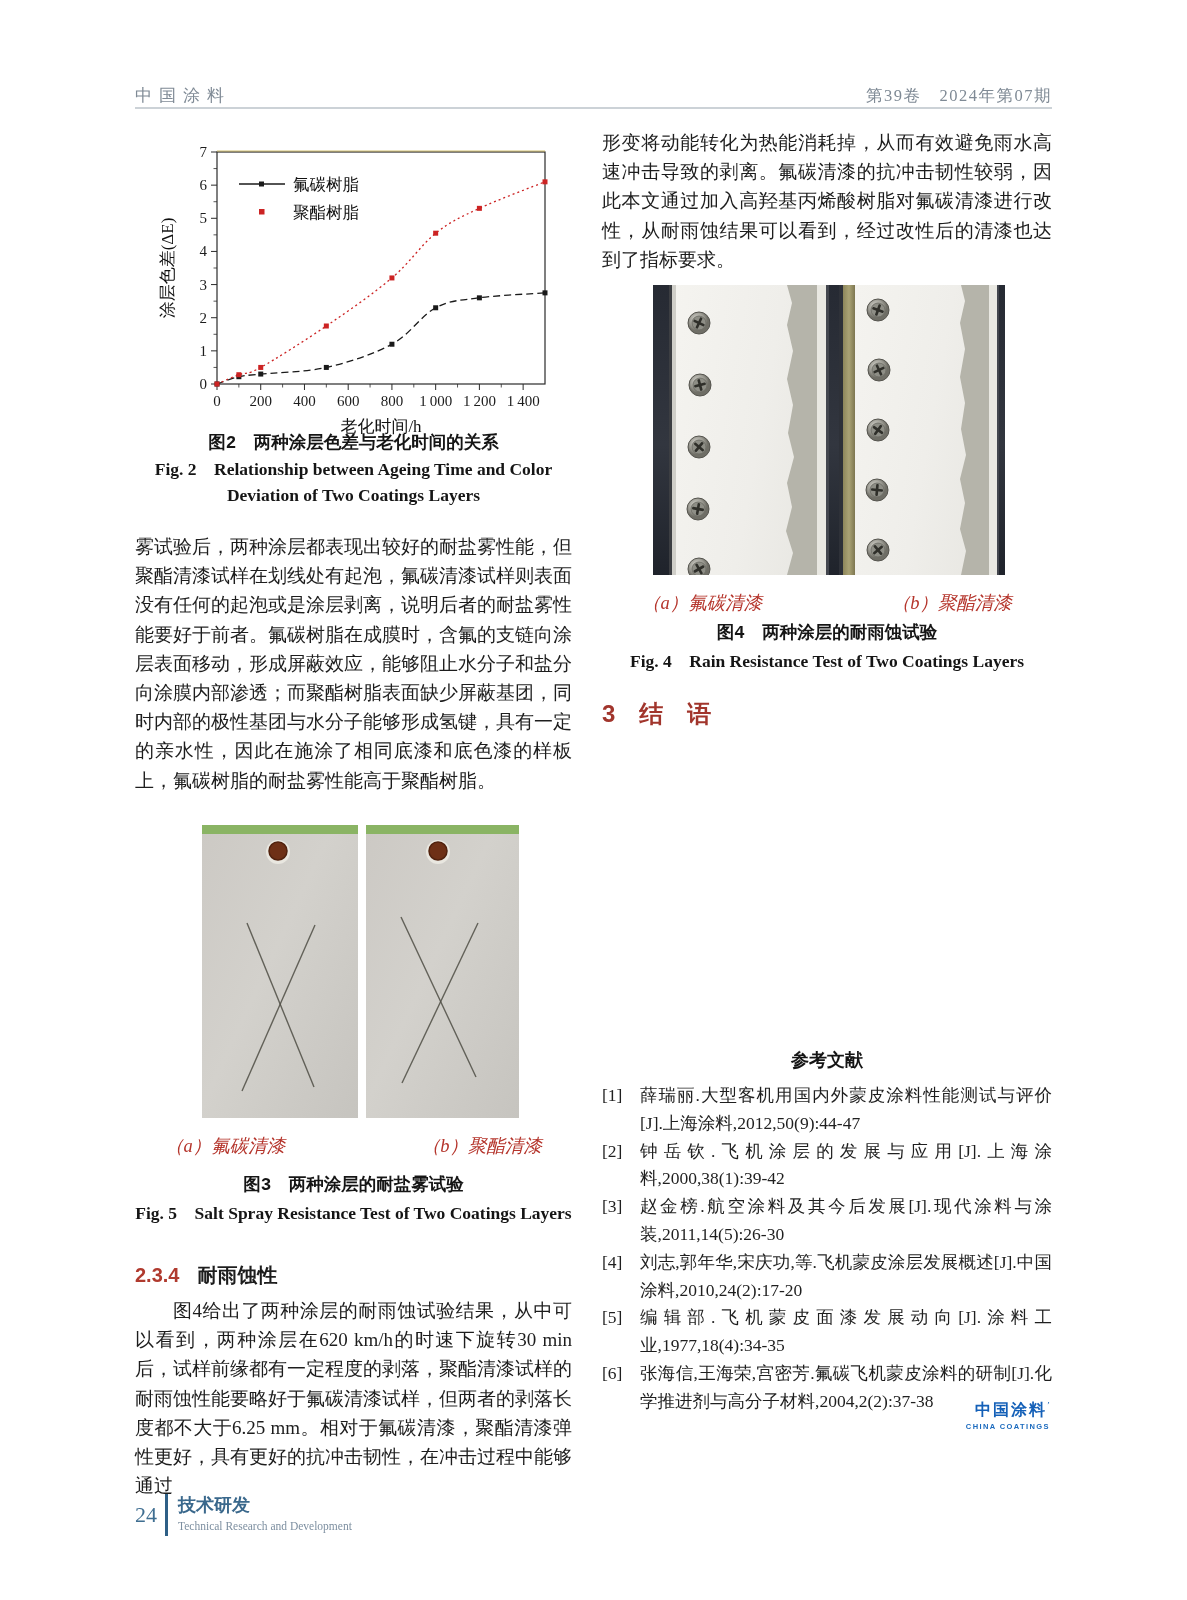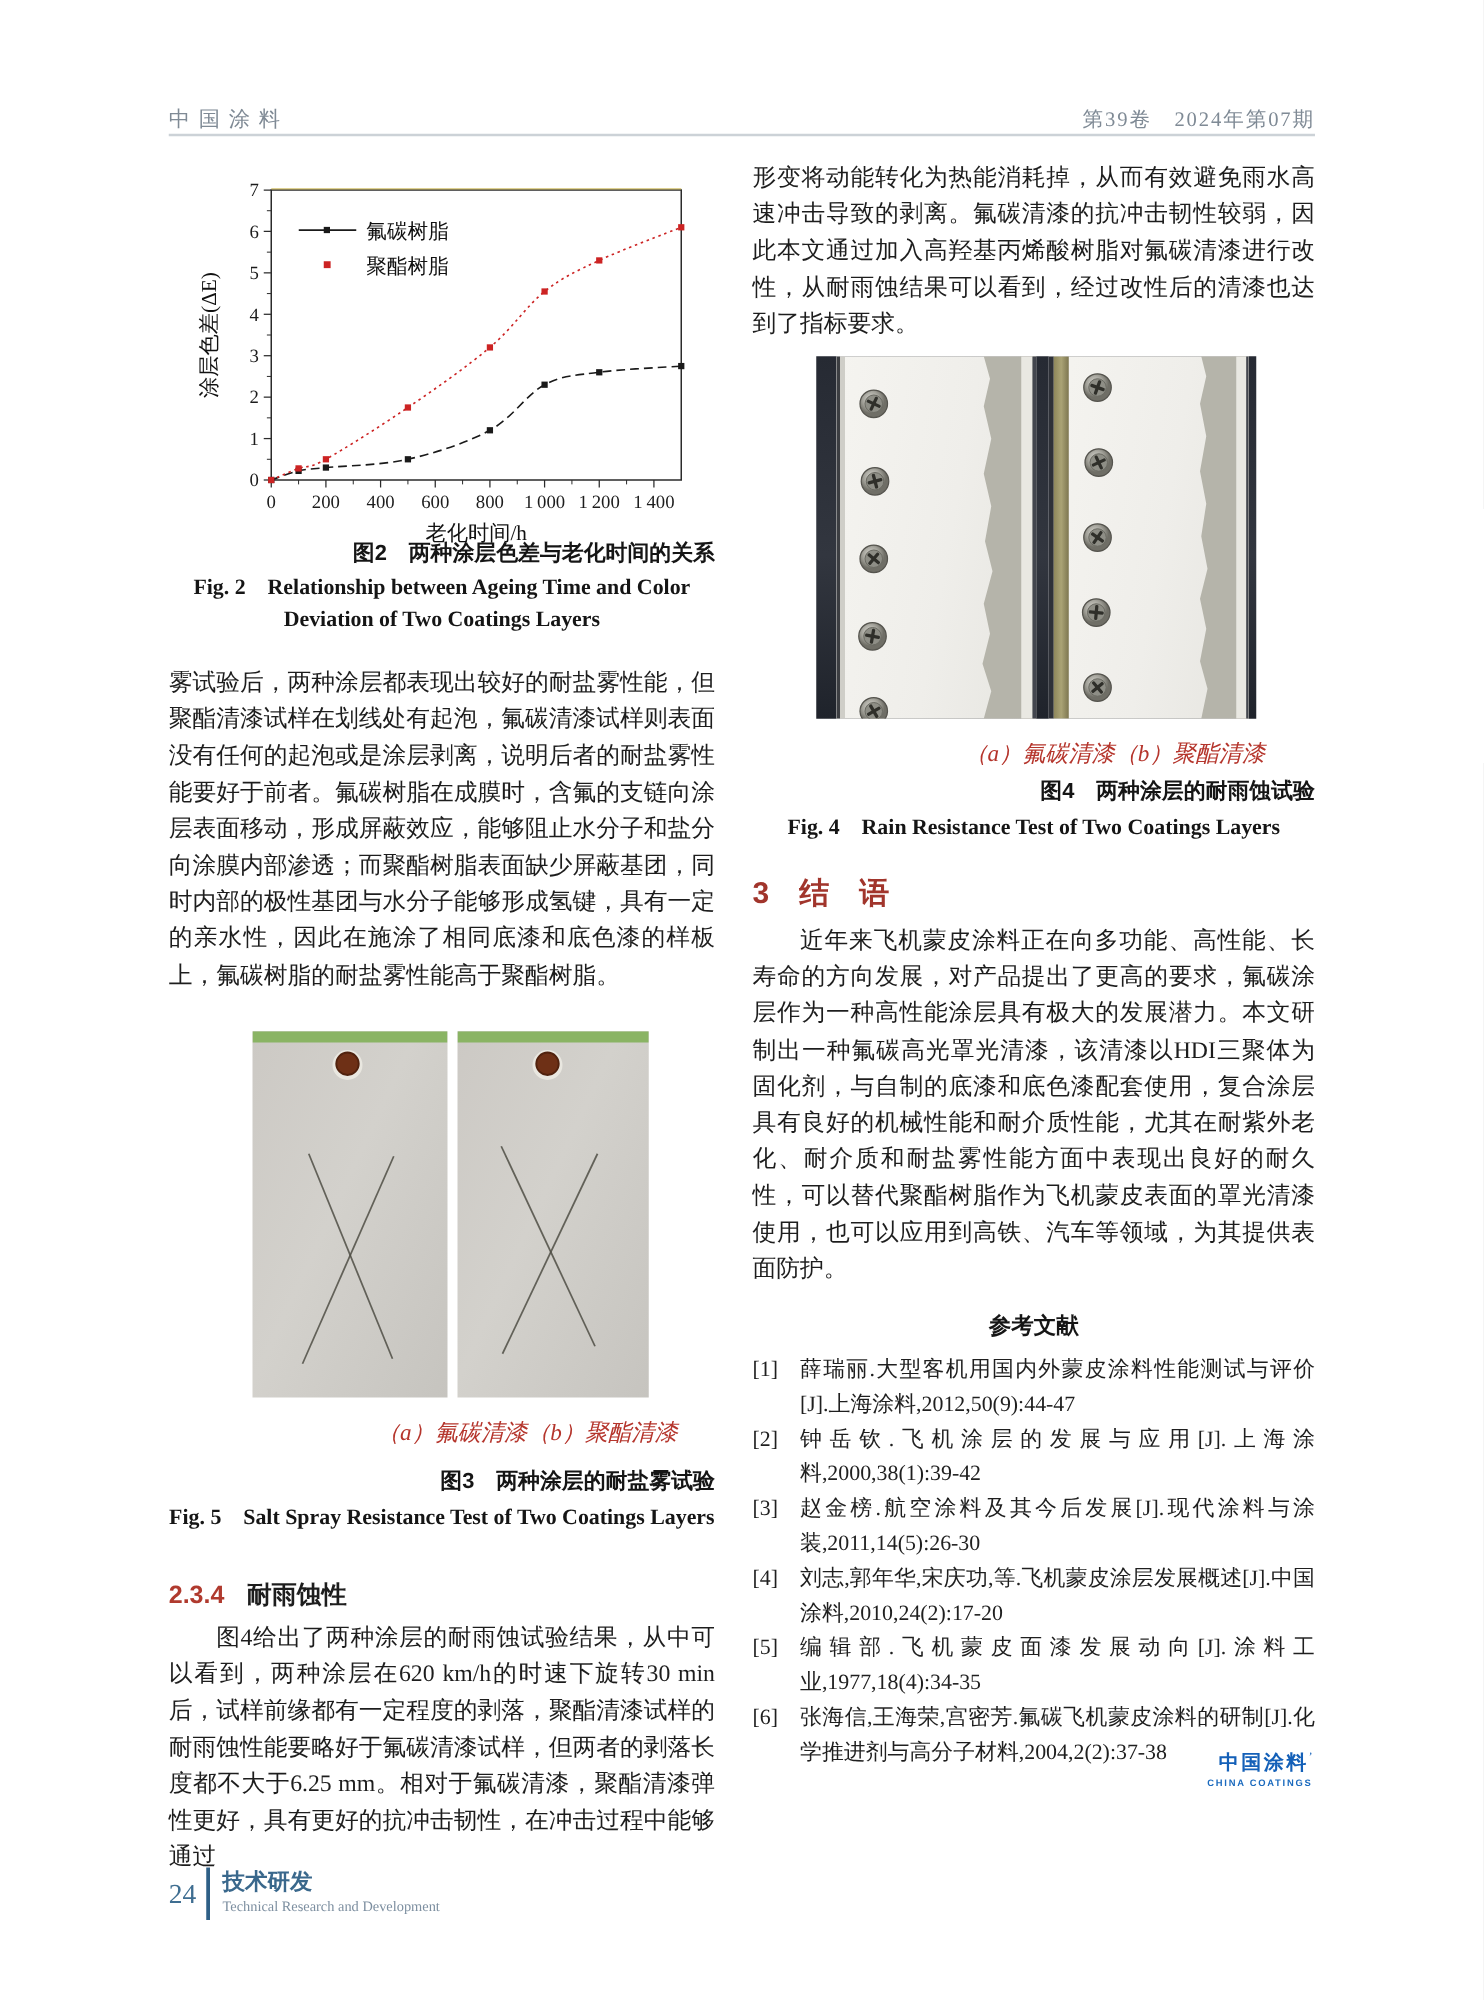--- a/index.html
+++ b/index.html
@@ -12,23 +12,23 @@
   .hdr-issue{right:135px;top:85px;font-size:16.5px;color:#7f8a95;letter-spacing:1.5px;}
   .hdr-rule{left:135px;top:107px;width:917px;height:2px;background:#ccd2d7;}
 
   
   .colL{left:135px;width:437px;}
   .colR{left:602px;width:450px;}
 
   .body-text{font-size:19px;line-height:29.2px;text-align:justify;text-justify:inter-character;color:#1d1d1d;}
   .indent{text-indent:2em;}
 
-  .cap-cn{font-family:Liberation Sans, sans-serif;font-weight:700;font-size:17.5px;text-align:right;color:#151515;}
+  .cap-cn{font-family:Liberation Mono, monospace;font-weight:700;font-size:17.5px;text-align:center;color:#151515;}
   .cap-en{font-weight:700;font-size:17.5px;text-align:center;white-space:pre-line;color:#151515;line-height:26px;}
-  .photo-label-row{display:flex;justify-content:flex-end;font-size:18.5px;color:#b5352c;font-style:italic;}
+  .photo-label-row{display:flex;justify-content:space-between;font-size:18.5px;color:#b5352c;font-style:italic;}
 
   .sec-small{font-family:"Liberation Sans","DejaVu Sans",sans-serif;font-size:20px;color:#1d1d1d;}
   .sec-small .num{color:#b03a2e;margin-right:18px;}
   .sec-big{font-family:"Liberation Sans","DejaVu Sans",sans-serif;font-size:24px;font-weight:700;color:#a1352c;}
   .sec-big .num{margin-right:24px;}
 
   
   .ref-head{font-family:"Liberation Sans","DejaVu Sans",sans-serif;font-weight:700;font-size:18px;text-align:center;color:#151515;}
   .ref-list{list-style:none;margin:0;padding:0;font-size:17.5px;line-height:27.8px;text-align:justify;}
   .ref-list li{position:relative;padding-left:38px;margin-bottom:0;}
@@ -321,21 +321,20 @@
     <span>（a）氟碳清漆</span>
     <span>（b）聚酯清漆</span>
   </div>
   <div class="abs colR cap-cn" style="top:620px;">图4　两种涂层的耐雨蚀试验</div>
   <div class="abs colR cap-en" style="top:648px;">Fig. 4　Rain Resistance Test of Two Coatings Layers</div>
 
   <div class="abs colR sec-big" style="top:698px;">
     <span class="num">3</span><span>结　语</span>
   </div>
 
-  <div class="abs colR body-text indent" style="top:738px;">近年来飞机蒙皮涂料正在向多功能、高性能、长寿命的方向发展，对产品提出了更高的要求，氟碳涂层作为一种高性能涂层具有极大的发展潜力。本文研制出一种氟碳高光罩光清漆，该清漆以HDI三聚体为固化剂，与自制的底漆和底色漆配套使用，复合涂层具有良好的机械性能和耐介质性能，尤其在耐紫外老化、耐介质和耐盐雾性能方面中表现出良好的耐久性，可以替代聚酯树脂作为飞机蒙皮表面的罩光清漆使用，也可以应用到高铁、汽车等领域，为其提供表面防护。</div>
 
   <div class="abs colR ref-head" style="top:1048px;">参考文献</div>
   <ol class="abs colR ref-list" style="top:1082px;" id="ref-list">
       <li><span class="ref-num">[1]</span><span>薛瑞丽.大型客机用国内外蒙皮涂料性能测试与评价[J].上海涂料,2012,50(9):44-47</span></li>
       <li><span class="ref-num">[2]</span><span>钟岳钦.飞机涂层的发展与应用[J].上海涂料,2000,38(1):39-42</span></li>
       <li><span class="ref-num">[3]</span><span>赵金榜.航空涂料及其今后发展[J].现代涂料与涂装,2011,14(5):26-30</span></li>
       <li><span class="ref-num">[4]</span><span>刘志,郭年华,宋庆功,等.飞机蒙皮涂层发展概述[J].中国涂料,2010,24(2):17-20</span></li>
       <li><span class="ref-num">[5]</span><span>编辑部.飞机蒙皮面漆发展动向[J].涂料工业,1977,18(4):34-35</span></li>
       <li><span class="ref-num">[6]</span><span>张海信,王海荣,宫密芳.氟碳飞机蒙皮涂料的研制[J].化学推进剂与高分子材料,2004,2(2):37-38</span></li>
     </ol>

